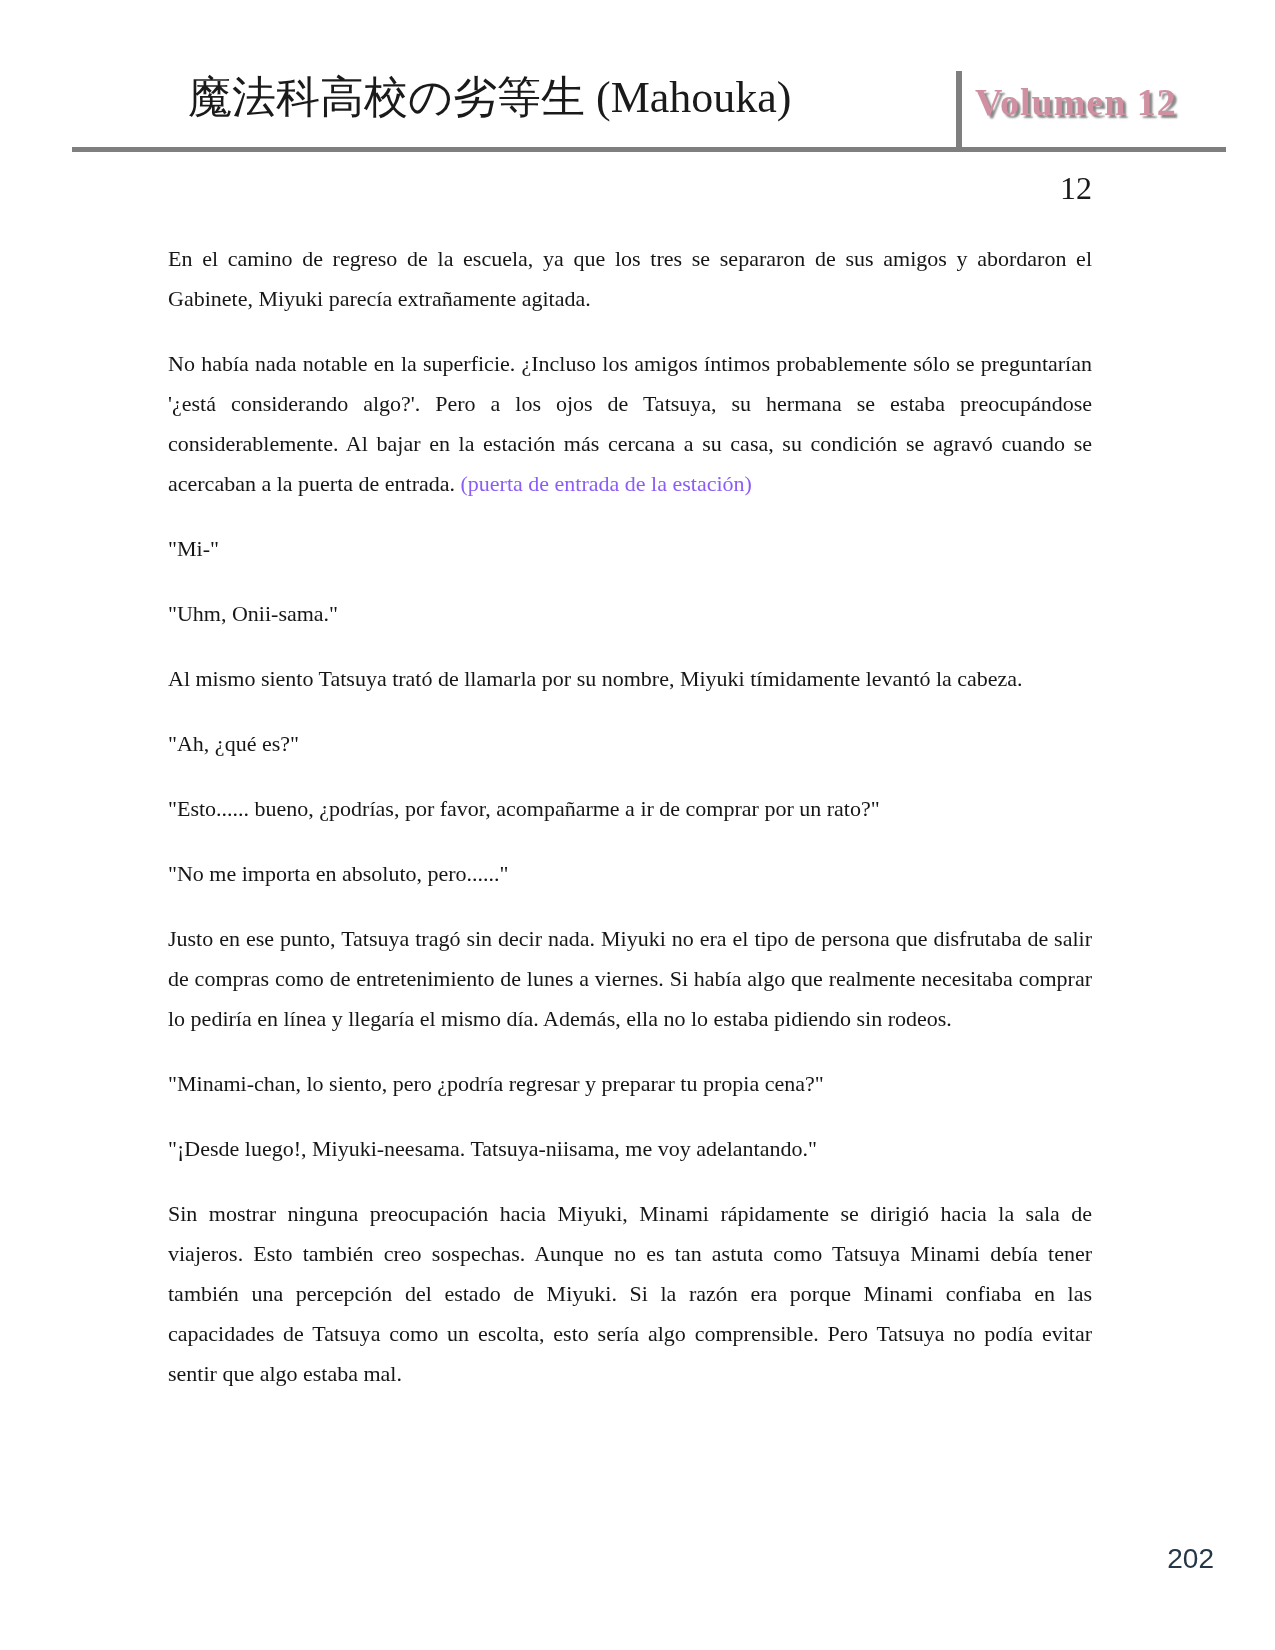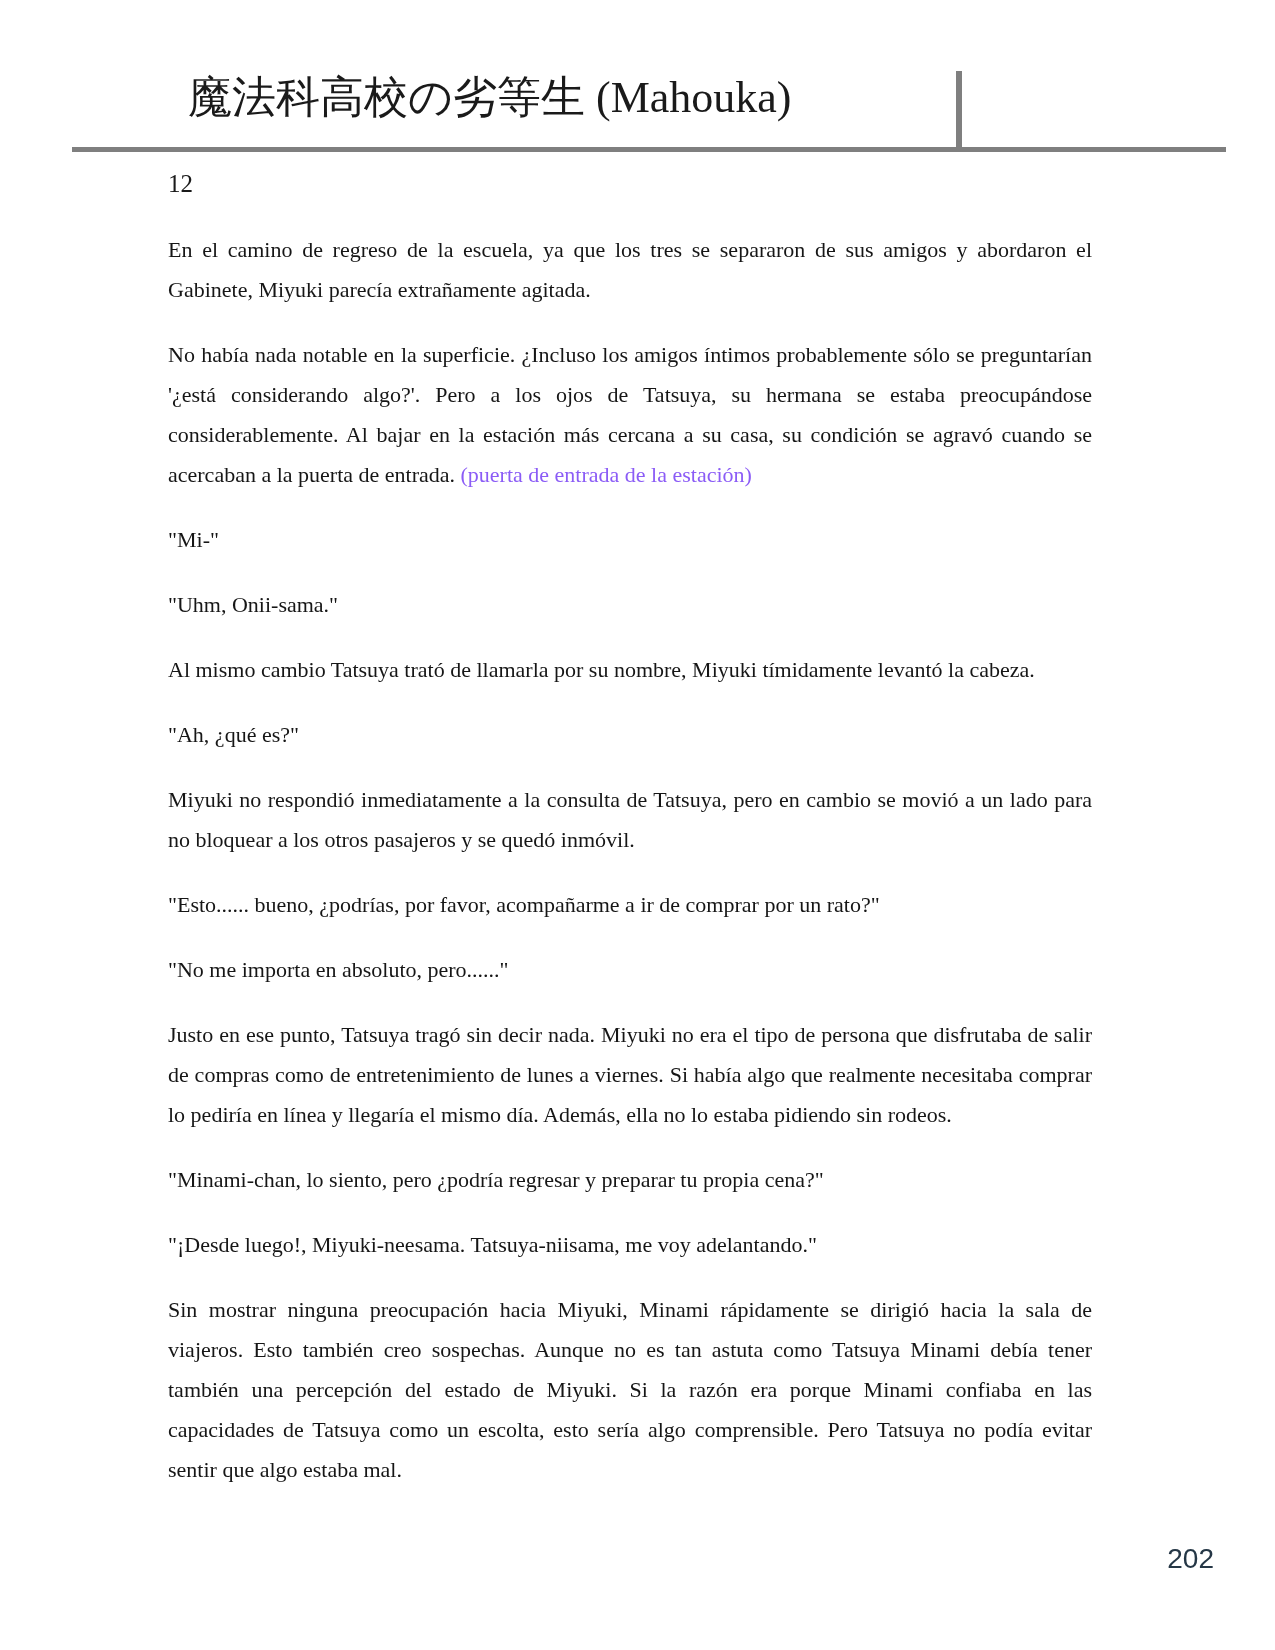--- a/index.html
+++ b/index.html
@@ -57,22 +57,22 @@
   
   .content {
     position: absolute;
     left: 168px;
     top: 170px;
     width: 924px;
     color: #161616;
   }
   .chapter-heading {
     margin: 0 0 32px 0;
-    text-align: left;
-    font-size: 25px;
+    text-align: right;
+    font-size: 32px;
     font-weight: normal;
     color: #1a1a1a;
   }
   .para {
     margin: 0 0 25px 0;
     font-size: 22px;
     line-height: 40px;
     text-align: justify;
     color: #161616;
   }
@@ -90,34 +90,34 @@
 </style>
 </head>
 <body>
 
 <div class="page">
 
   <h1 class="doc-title">魔法科高校の劣等生 (Mahouka)</h1>
 
   <div class="header-vbar"></div>
 
+  <div class="volume-label">Volumen 12</div>
 
   <div class="header-rule"></div>
 
   <div class="content">
     <h2 class="chapter-heading">12</h2>
 
     <div>
         <p class="para"><span>En el camino de regreso de la escuela, ya que los tres se separaron de sus amigos y abordaron el Gabinete, Miyuki parecía extrañamente agitada.</span></p>
         <p class="para"><span>No había nada notable en la superficie. ¿Incluso los amigos íntimos probablemente sólo se preguntarían '¿está considerando algo?'. Pero a los ojos de Tatsuya, su hermana se estaba preocupándose considerablemente. Al bajar en la estación más cercana a su casa, su condición se agravó cuando se acercaban a la puerta de entrada.</span> <span class="note">(puerta de entrada de la estación)</span></p>
         <p class="para"><span>"Mi-"</span></p>
         <p class="para"><span>"Uhm, Onii-sama."</span></p>
-        <p class="para"><span>Al mismo cambio Tatsuya trató de llamarla por su nombre, Miyuki tímidamente levantó la cabeza.</span></p>
+        <p class="para"><span>Al mismo siento Tatsuya trató de llamarla por su nombre, Miyuki tímidamente levantó la cabeza.</span></p>
         <p class="para"><span>"Ah, ¿qué es?"</span></p>
-        <p class="para"><span>Miyuki no respondió inmediatamente a la consulta de Tatsuya, pero en cambio se movió a un lado para no bloquear a los otros pasajeros y se quedó inmóvil.</span></p>
         <p class="para"><span>"Esto...... bueno, ¿podrías, por favor, acompañarme a ir de comprar por un rato?"</span></p>
         <p class="para"><span>"No me importa en absoluto, pero......"</span></p>
         <p class="para"><span>Justo en ese punto, Tatsuya tragó sin decir nada. Miyuki no era el tipo de persona que disfrutaba de salir de compras como de entretenimiento de lunes a viernes. Si había algo que realmente necesitaba comprar lo pediría en línea y llegaría el mismo día. Además, ella no lo estaba pidiendo sin rodeos.</span></p>
         <p class="para"><span>"Minami-chan, lo siento, pero ¿podría regresar y preparar tu propia cena?"</span></p>
         <p class="para"><span>"¡Desde luego!, Miyuki-neesama. Tatsuya-niisama, me voy adelantando."</span></p>
         <p class="para"><span>Sin mostrar ninguna preocupación hacia Miyuki, Minami rápidamente se dirigió hacia la sala de viajeros. Esto también creo sospechas. Aunque no es tan astuta como Tatsuya Minami debía tener también una percepción del estado de Miyuki. Si la razón era porque Minami confiaba en las capacidades de Tatsuya como un escolta, esto sería algo comprensible. Pero Tatsuya no podía evitar sentir que algo estaba mal.</span></p>
       </div>
   </div>
 
   <div class="page-number">202</div>

